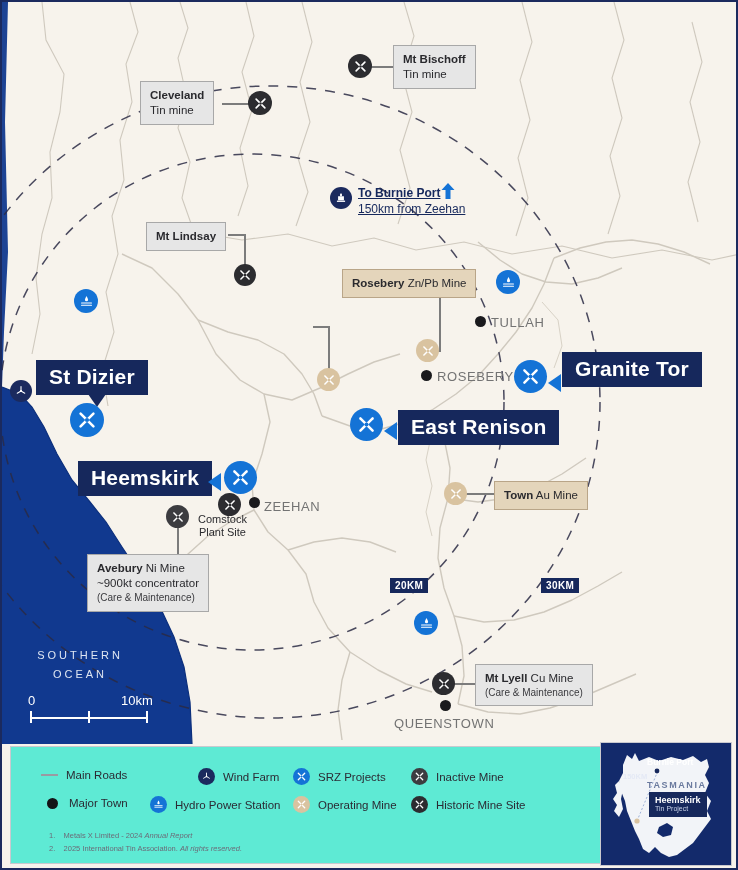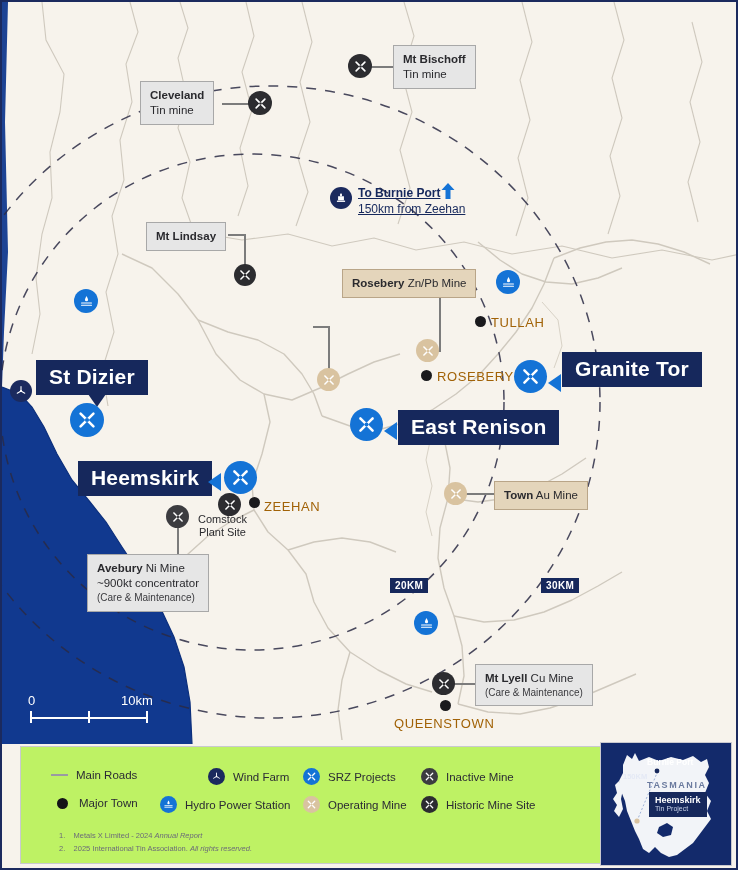--- a/index.html
+++ b/index.html
@@ -35,42 +35,42 @@
   
   .proj{position:absolute;background:#16285c;color:#fff;font-weight:bold;font-size:21px;
         padding:5px 13px 6px 13px;letter-spacing:.2px;white-space:nowrap;}
   .proj-arrow{position:absolute;width:0;height:0;}
   .proj-arrow.left{border-top:9px solid transparent;border-bottom:9px solid transparent;
         border-right:13px solid #1473d6;}
   .proj-arrow.down{border-left:9px solid transparent;border-right:9px solid transparent;
         border-top:13px solid #16285c;}
 
   
-  .town{position:absolute;font-size:13px;color:#a16207;letter-spacing:.6px;white-space:nowrap;}
+  .town{position:absolute;font-size:13px;color:#737373;letter-spacing:.6px;white-space:nowrap;}
   .town-dot{position:absolute;width:11px;height:11px;border-radius:50%;background:#1a1a1d;}
   .plant-lbl{position:absolute;font-size:11px;font-weight:normal;color:#2b2b2f;line-height:1.2;
              text-align:center;white-space:nowrap;}
 
   
   .ring-chip{position:absolute;background:#16285c;color:#fff;font-size:10px;font-weight:bold;
              padding:2px 5px;letter-spacing:.4px;}
 
   
   .port-note{position:absolute;font-size:12px;color:#16285c;line-height:1.3;white-space:nowrap;text-decoration:underline;}
   .port-note b{font-weight:bold;}
   .up-arrow{position:absolute;color:#1473d6;font-size:17px;font-weight:bold;line-height:1;}
 
   
   .ocean-lbl{position:absolute;color:#dfe6f2;font-size:11px;letter-spacing:3px;line-height:1.7;
              text-align:center;}
   .scale-txt{position:absolute;color:#fff;font-size:13px;}
   .scale-bar{position:absolute;}
 
   
-  #legend{position:absolute;left:18px;top:744px;width:646px;height:118px;background:#bef264;
+  #legend{position:absolute;left:8px;top:744px;width:646px;height:118px;background:#5eead4;
           border:1px solid #c9c9cf;box-sizing:border-box;}
   .lg-row{position:absolute;display:flex;align-items:center;gap:8px;}
   .lg-txt{font-size:11.5px;color:#2b2b34;white-space:nowrap;}
   .lg-ic{width:17px;height:17px;border-radius:50%;display:flex;align-items:center;justify-content:center;
          flex:0 0 auto;}
   .lg-line{width:17px;height:2px;background:#9a9aa2;flex:0 0 auto;}
   .lg-dot{width:11px;height:11px;border-radius:50%;background:#141417;margin:0 3px;flex:0 0 auto;}
   .fnote{position:absolute;font-size:7.5px;color:#6b6b78;line-height:1.75;white-space:nowrap;}
   .fnote i{font-style:italic;}
 
@@ -395,20 +395,24 @@
     <div class="town" style="left:392px;top:714px;">QUEENSTOWN</div>
 
     <div class="plant-lbl" style="left:196px;top:511px;">
       <div>Comstock</div>
       <div>Plant Site</div>
     </div>
 
     <div class="ring-chip" style="left:388px;top:576px;">20KM</div>
     <div class="ring-chip" style="left:539px;top:576px;">30KM</div>
 
+    <div class="ocean-lbl" style="left:16px;top:644px;width:124px;">
+      <div>SOUTHERN</div>
+      <div>OCEAN</div>
+    </div>
     <div class="scale-txt" style="left:26px;top:691px;">0</div>
     <div class="scale-txt" style="left:119px;top:691px;">10km</div>
     <svg class="scale-bar" width="120" height="14" viewBox="0 0 120 14" style="left:27px;top:708px;">
       <line x1="2" y1="8" x2="118" y2="8" stroke="#fff" stroke-width="2"></line>
       <line x1="2" y1="1" x2="2" y2="13" stroke="#fff" stroke-width="2"></line>
       <line x1="60" y1="1" x2="60" y2="13" stroke="#fff" stroke-width="2"></line>
       <line x1="118" y1="1" x2="118" y2="13" stroke="#fff" stroke-width="2"></line>
     </svg>
   </div>
 

